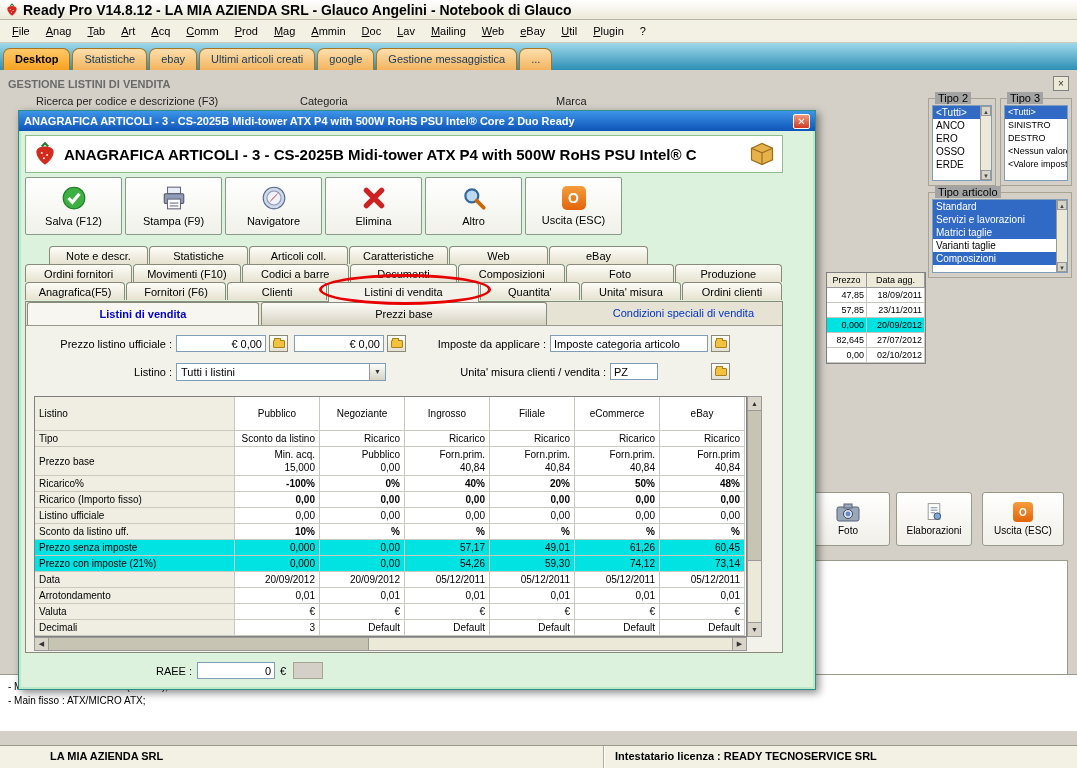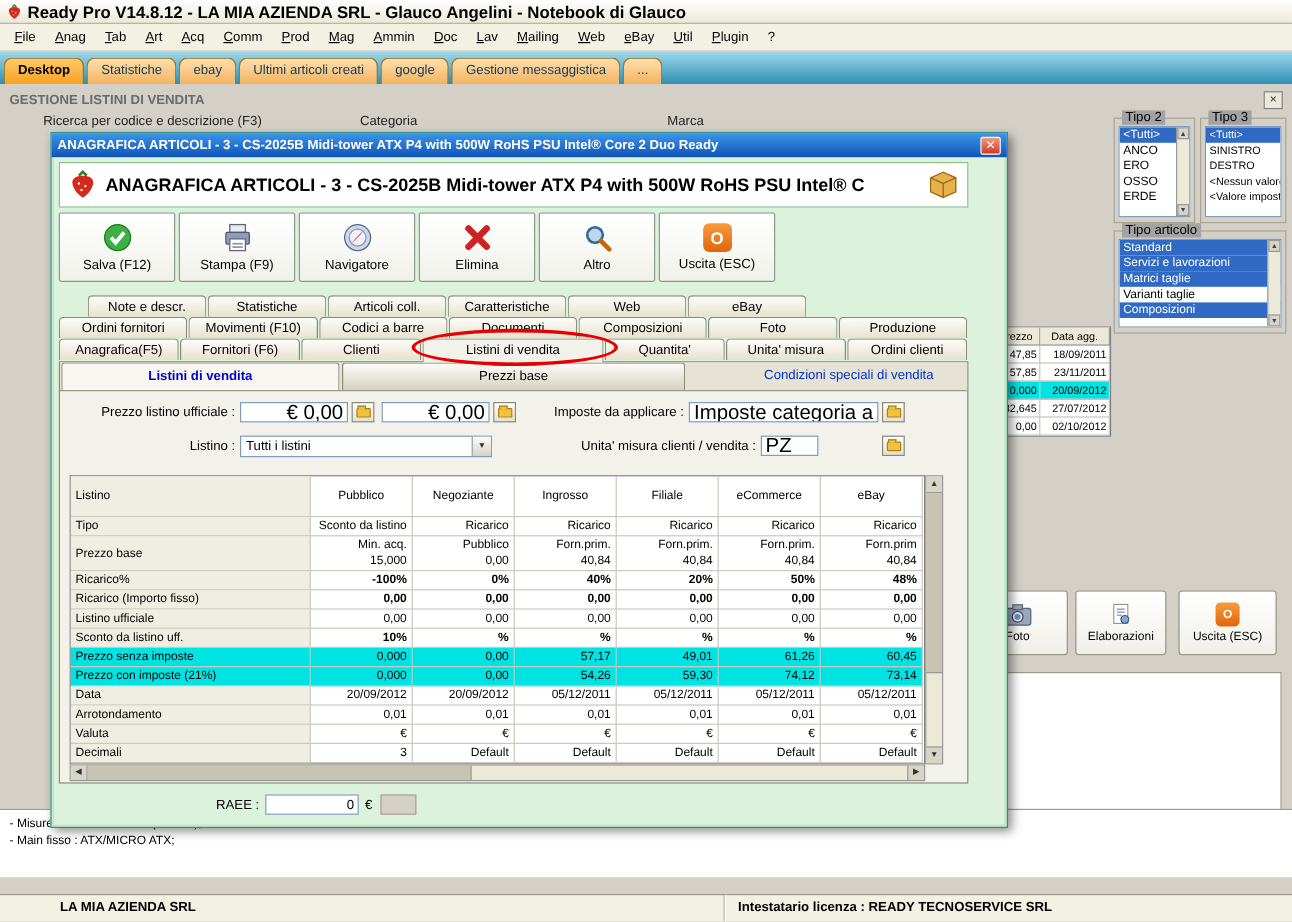--- a/index.html
+++ b/index.html
@@ -43,21 +43,21 @@
   .pt-row div { border-right:1px solid #c6c6bd; border-bottom:1px solid #c6c6bd; height:15px; line-height:14px; padding:0 2px; text-align:right; overflow:hidden; }
   .pt-head div { background:#ece9d8; text-align:center; border-right:1px solid #999; border-bottom:1px solid #999; }
   .pt-row.cyan div { background:#00e3e3; }
 
   
   .side-btn { position:absolute; height:54px; background:linear-gradient(#ffffff,#f0efe8); border:1px solid #9a9a8a; border-radius:3px; display:flex; flex-direction:column; align-items:center; justify-content:center; gap:3px; font-size:10px; }
   .white-box { position:absolute; background:#fff; border:1px solid #9a9a8a; }
   .bottom-strip { position:absolute; left:0; top:604px; width:1077px; height:57px; background:#fff; border-top:1px solid #9a9a8a; padding:5px 8px; font-size:10px; line-height:14px; }
 
   
-  .dialog { position:absolute; left:42px; top:40px; width:798px; height:580px; background:#ddf2dd; border:1px solid #2e8f86; box-shadow:3px 3px 8px rgba(0,0,0,.45), inset 0 0 0 2px #bfe8c8; z-index:10; }
+  .dialog { position:absolute; left:18px; top:40px; width:798px; height:580px; background:#ddf2dd; border:1px solid #2e8f86; box-shadow:3px 3px 8px rgba(0,0,0,.45), inset 0 0 0 2px #bfe8c8; z-index:10; }
   .dlg-titlebar { height:20px; background:linear-gradient(#3d95e8,#0f54b8); color:#fff; font-weight:bold; display:flex; align-items:center; padding:0 5px; gap:4px; }
   .dlg-title { flex:1; white-space:nowrap; overflow:hidden; }
   .dlg-close { width:17px; height:15px; background:linear-gradient(#f09a7e,#cf3a22); border:1px solid #fff; border-radius:2px; color:#fff; font-size:10px; line-height:13px; text-align:center; }
   .dlg-header { position:absolute; left:6px; top:24px; width:758px; height:38px; background:#fff; border:1px solid #8fbf8f; display:flex; align-items:center; gap:6px; padding:0 6px; }
   .dlg-header-title { font-size:15px; font-weight:bold; white-space:nowrap; overflow:hidden; flex:1; }
   .dlg-toolbar { position:absolute; left:6px; top:66px; display:flex; gap:3px; }
   .tool-btn { width:97px; height:58px; background:linear-gradient(#ffffff,#f1f1ea); border:1px solid #8a9a8a; border-radius:2px; display:flex; flex-direction:column; align-items:center; justify-content:center; gap:4px; }
 
   .tabs-row { position:absolute; display:flex; }
   .row1 { left:30px; top:135px; width:600px; }
@@ -70,21 +70,21 @@
 
   .content-panel { position:absolute; left:6px; top:190px; width:758px; height:352px; background:#f2f1ea; border:1px solid #8a8a7a; }
   .subtab-row { height:24px; border-bottom:1px solid #9a9a8a; display:flex; background:#e6e3d5; }
   .subtab { text-align:center; line-height:22px; border:1px solid #8a8a7a; border-bottom:none; border-radius:3px 3px 0 0; margin:0 1px; }
   .subtab.on { width:232px; background:#f7f6f0; color:#0000cc; font-weight:bold; }
   .subtab.off { width:286px; background:linear-gradient(#fcfcf8,#d6d2c2); }
   .subtab-link { margin-left:auto; margin-right:28px; line-height:22px; color:#0033cc; }
 
   .form-area { position:relative; height:66px; }
   .f-label { position:absolute; text-align:right; white-space:nowrap; }
-  .f-input { position:absolute; height:17px; border:1px solid #7f9db9; background:#fff; font-size:17px; font-family:inherit; padding:0 3px; text-align:right; }
+  .f-input { position:absolute; height:17px; border:1px solid #7f9db9; background:#fff; font-size:11px; font-family:inherit; padding:0 3px; text-align:right; }
   .f-input.left { text-align:left; }
   .folder-btn { position:absolute; width:19px; height:17px; background:linear-gradient(#ffffff,#e4e0d2); border:1px solid #8a8a7a; display:flex; align-items:center; justify-content:center; }
   .folder-glyph { width:12px; height:8px; background:#f2c23e; border:1px solid #a9831a; border-radius:1px; position:relative; }
   .folder-glyph::before { content:""; position:absolute; top:-3px; left:0; width:5px; height:2px; background:#f2c23e; border:1px solid #a9831a; border-bottom:none; }
   .combo { position:absolute; height:18px; background:#fff; border:1px solid #7f9db9; display:flex; align-items:center; }
   .combo-text { flex:1; padding-left:4px; }
   .combo-arrow { width:16px; height:16px; background:linear-gradient(#fdfdfb,#d6d2c2); border-left:1px solid #999; text-align:center; line-height:15px; font-size:7px; color:#333; }
 
   
   .grid-wrap { position:absolute; left:8px; top:94px; width:728px; height:256px; }

